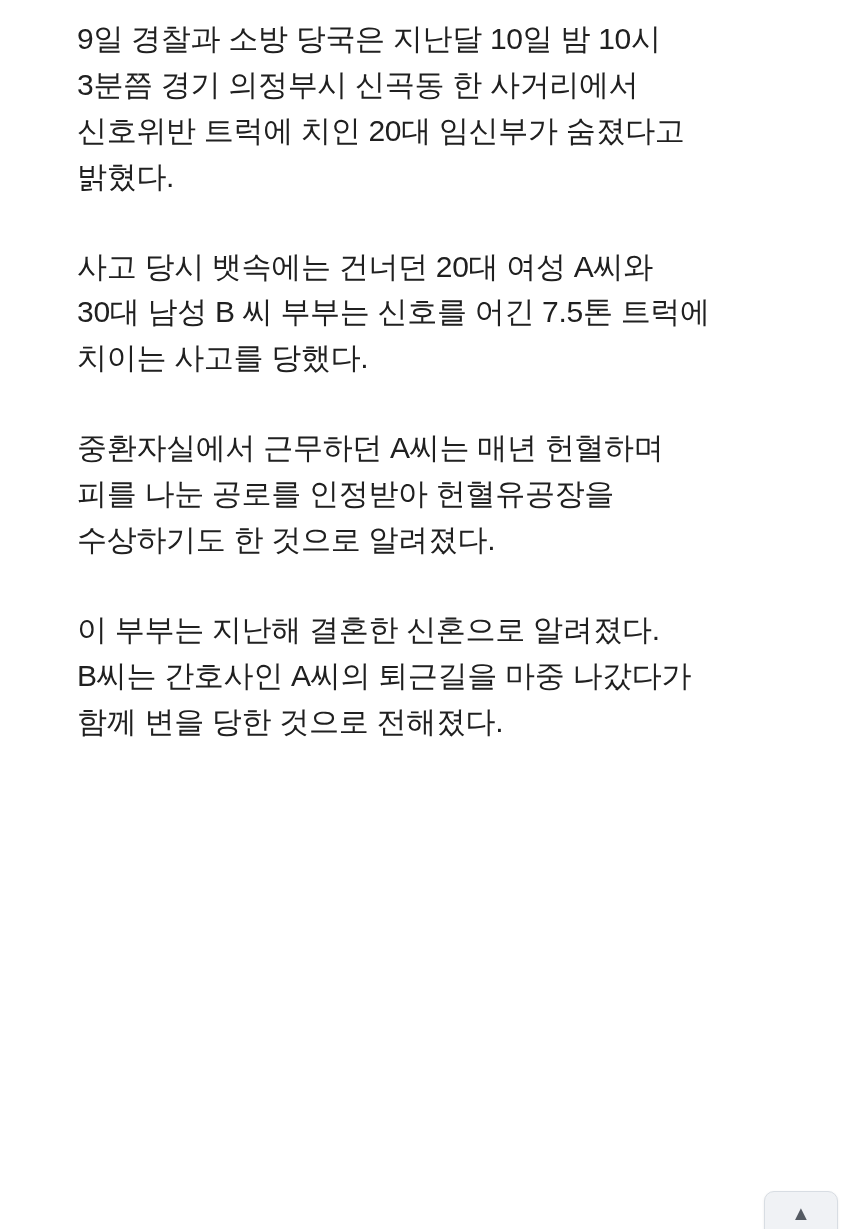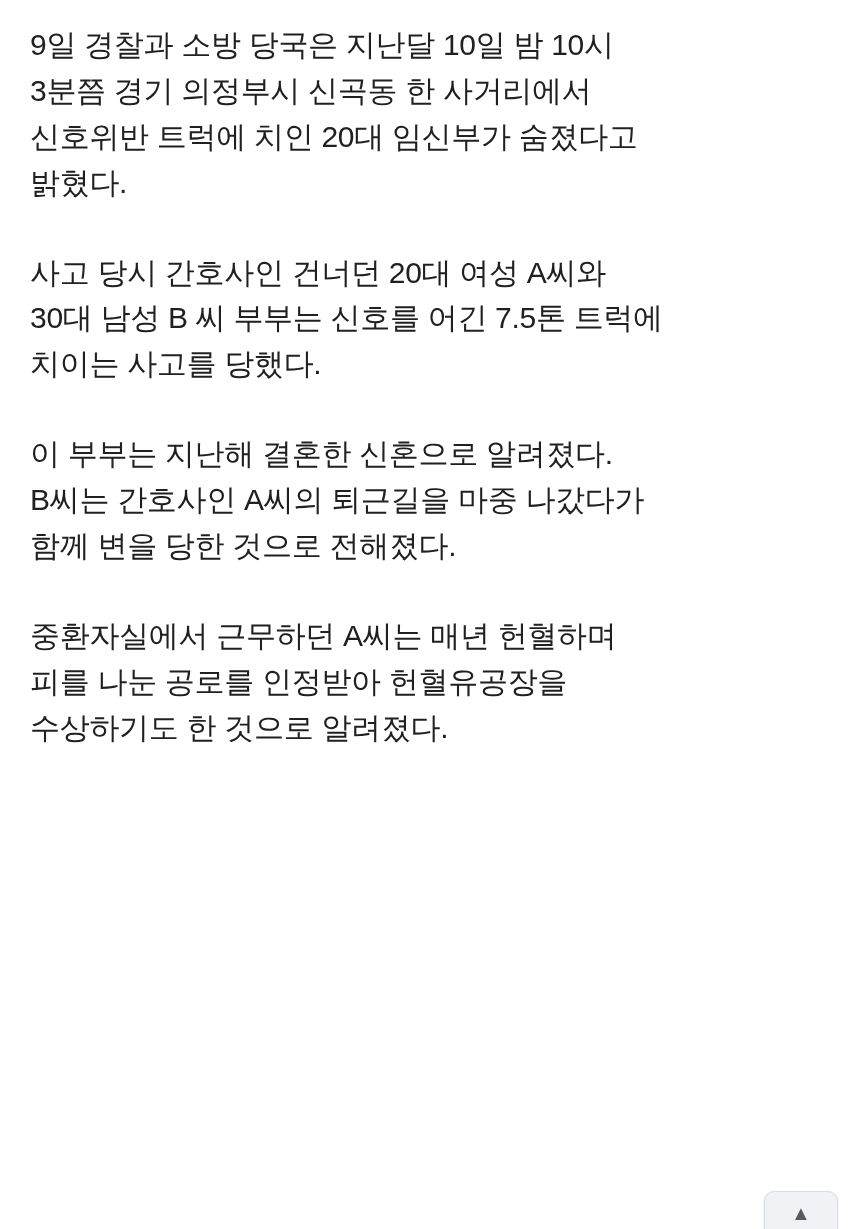--- a/index.html
+++ b/index.html
@@ -11,21 +11,22 @@
     width: 850px;
     height: 1229px;
     position: relative;
     overflow: hidden;
     font-family: "Liberation Sans", "DejaVu Sans", sans-serif;
     color: #1a1a1a;
   }
   #article {
     box-sizing: border-box;
     width: 698px;
-    padding: 22px 30px 0 30px;
+    padding: 16px 30px 0 30px;
+    margin-left: 47px;
   }
   .para {
     font-size: 30px;
     line-height: 1.53;
     letter-spacing: -0.3px;
     color: #202020;
     margin: 0 0 44px 0;
     word-break: keep-all;
     white-space: pre-wrap;
   }
@@ -52,20 +53,20 @@
     color: #555b63;
     line-height: 1;
     margin-top: -6px;
   }
 </style>
 </head>
 <body>
 
 <div id="article">
   <p class="para">9일 경찰과 소방 당국은 지난달 10일 밤 10시 3분쯤 경기 의정부시 신곡동 한 사거리에서 신호위반 트럭에 치인 20대 임신부가 숨졌다고 밝혔다.</p>
-  <p class="para">사고 당시 간호사인 건너던 20대 여성 A씨와 30대 남성 B 씨 부부는 신호를 어긴 7.5톤 트럭에 치이는 사고를 당했다.</p>
+  <p class="para">사고 당시 뱃속에는 건너던 20대 여성 A씨와 30대 남성 B 씨 부부는 신호를 어긴 7.5톤 트럭에 치이는 사고를 당했다.</p>
+  <p class="para">중환자실에서 근무하던 A씨는 매년 헌혈하며 피를 나눈 공로를 인정받아 헌혈유공장을 수상하기도 한 것으로 알려졌다.</p>
   <p class="para">이 부부는 지난해 결혼한 신혼으로 알려졌다. B씨는 간호사인 A씨의 퇴근길을 마중 나갔다가 함께 변을 당한 것으로 전해졌다.</p>
-  <p class="para">중환자실에서 근무하던 A씨는 매년 헌혈하며 피를 나눈 공로를 인정받아 헌혈유공장을 수상하기도 한 것으로 알려졌다.</p>
 </div>
 
 <div id="float-btn">
   <span class="glyph">▲</span>
 </div>
 
 </body></html>

